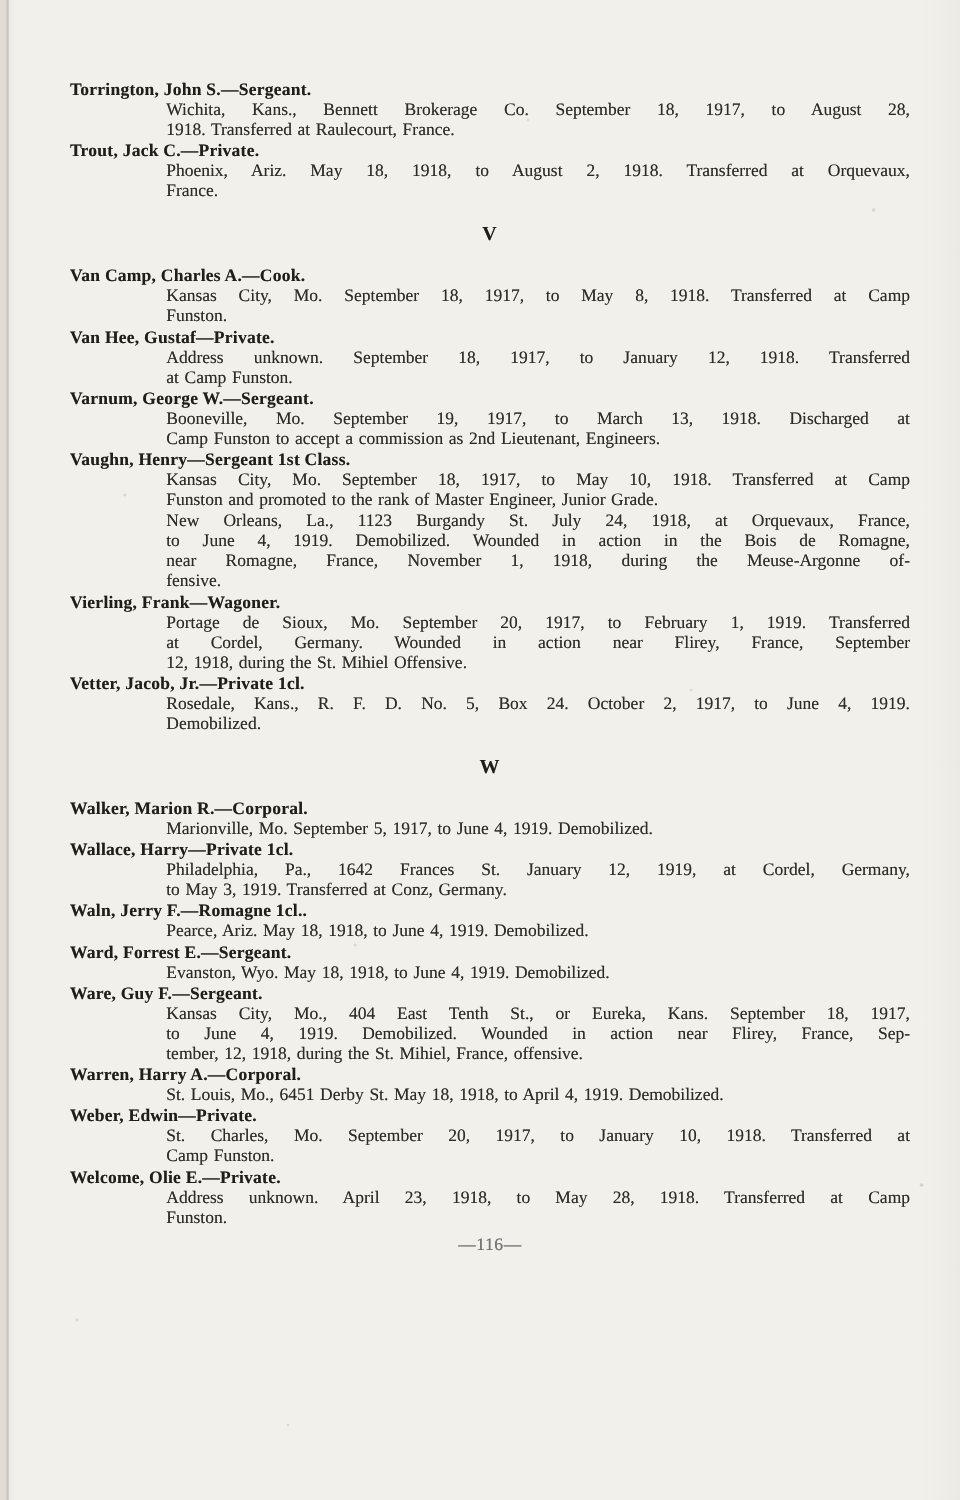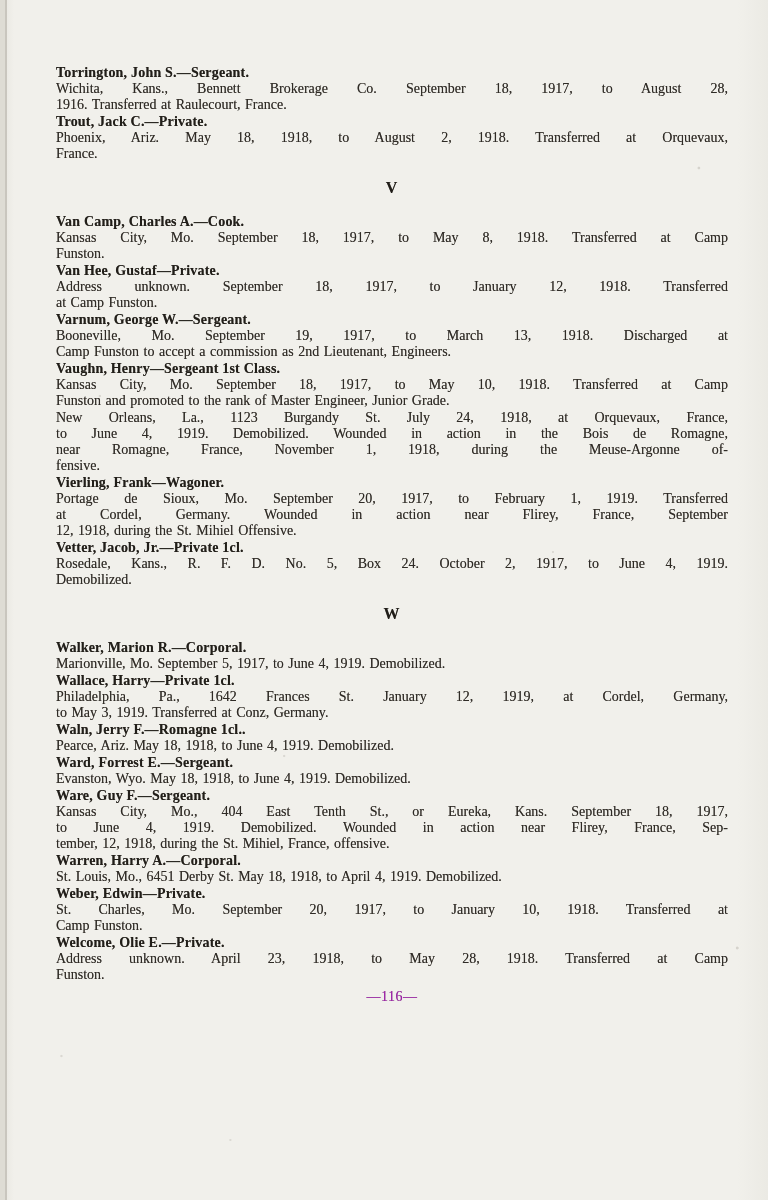--- a/index.html
+++ b/index.html
@@ -53,50 +53,50 @@
   }
 
   .entry { margin-bottom: 1px; }
 
   .entry-heading {
     font-weight: bold;
     color: #211e19;
     letter-spacing: 0.2px;
   }
 
-  .entry-details { }
+  .entry-details { margin-left: 77px; }
 
   .detail-line {
     text-align: justify;
     text-align-last: justify;
     word-spacing: 1px;
   }
   .detail-line.last { text-align-last: left; }
 
   .page-number {
     text-align: center;
     margin-top: 6px;
     font-size: 14px;
     letter-spacing: 0.5px;
-    color: #a21caf;
+    color: #737373;
   }
 </style>
 </head>
 <body>
 
 <div class="page-edge-shadow"></div>
 <div class="page-edge-line"></div>
 
 <div class="content">
   <div>
       <div class="entry">
         <div class="entry-heading">Torrington, John S.—Sergeant.</div>
         <div class="entry-details">
           <div class="detail-line">Wichita, Kans., Bennett Brokerage Co. September 18, 1917, to August 28,</div>
-          <div class="detail-line last">1916. Transferred at Raulecourt, France.</div>
+          <div class="detail-line last">1918. Transferred at Raulecourt, France.</div>
         </div>
       </div>
       <div class="entry">
         <div class="entry-heading">Trout, Jack C.—Private.</div>
         <div class="entry-details">
           <div class="detail-line">Phoenix, Ariz. May 18, 1918, to August 2, 1918. Transferred at Orquevaux,</div>
           <div class="detail-line last">France.</div>
         </div>
       </div>
       <div class="section-letter">V</div>

